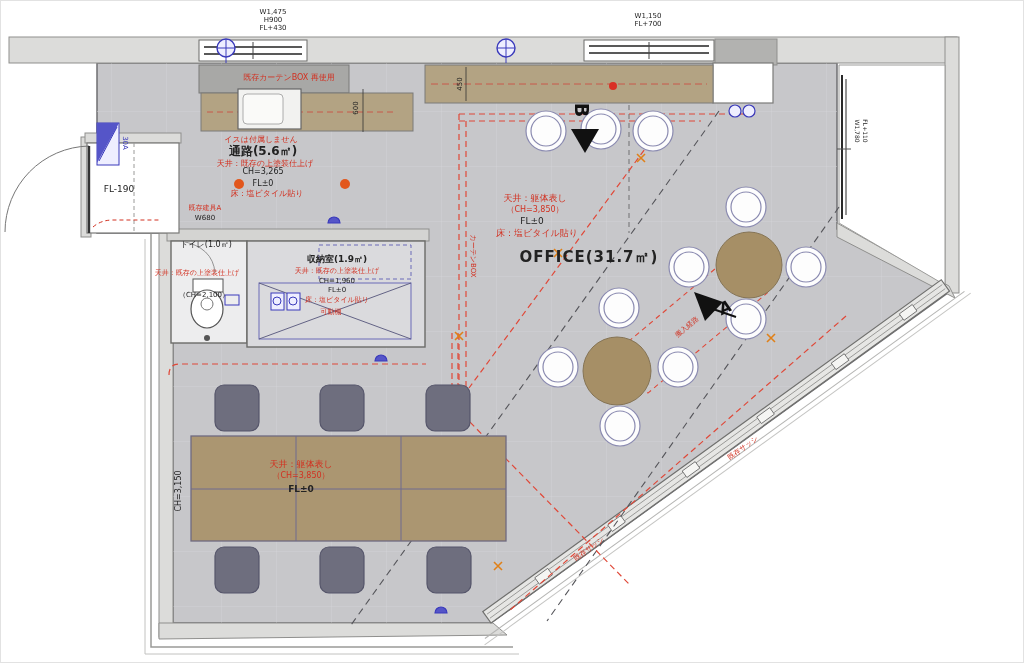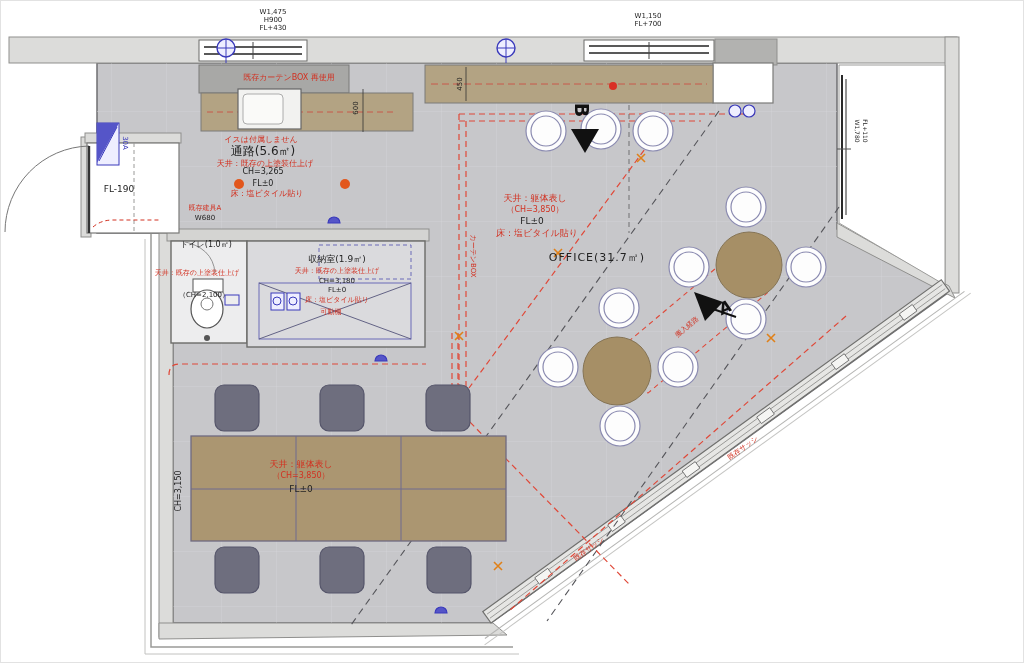--- a/index.html
+++ b/index.html
@@ -11,22 +11,22 @@
   #planSvg{position:absolute;left:0;top:0;}
   .lbl{
     position:absolute;white-space:nowrap;
     transform:translate(-50%,-50%);
     font-family:"DejaVu Sans","Liberation Sans",sans-serif;
     color:#222;line-height:1.15;text-align:center;z-index:5;
   }
   .red{color:#d23020;}
   .blue{color:#3a3abb;}
   .f6{font-size:6px;} .f7{font-size:7px;} .f8{font-size:8px;}
-  .f9{font-size:9px;} .f11{font-size:11px;margin-left:8px;} .f12{font-size:12px;}
-  .bold{font-weight:normal;}
+  .f9{font-size:9px;} .f11{font-size:15px;} .f12{font-size:12px;}
+  .bold{font-weight:bold;}
   .note-box{
     position:absolute;left:658px;top:528px;z-index:6;
     color:#3a3a3a;font-size:22px;font-weight:500;letter-spacing:1px;
     line-height:37px;text-align:left;
   }
   .note-box div{white-space:nowrap;}
   .marker-letter{position:absolute;z-index:6;font-weight:bold;color:#111;}
 </style>
 </head>
 <body>
@@ -295,21 +295,21 @@
 <div class="lbl f7 red" style="left:204px;top:207px;">既存建具A</div>
 <div class="lbl f7" style="left:204px;top:217px;">W680</div>
 <div class="lbl f7 blue" style="left:124px;top:142px;transform:translate(-50%,-50%) rotate(90deg);">30A</div>
 
 <div class="lbl f8" style="left:205px;top:244px;">トイレ(1.0㎡)</div>
 <div class="lbl f7 red" style="left:196px;top:272px;">天井：既存の上塗装仕上げ</div>
 <div class="lbl f7" style="left:203px;top:282px;margin-top:12px;">（CH=2,100）</div>
 
 <div class="lbl f9 bold" style="left:336px;top:258px;">収納室(1.9㎡)</div>
 <div class="lbl f7 red" style="left:336px;top:270px;">天井：既存の上塗装仕上げ</div>
-<div class="lbl f7" style="left:336px;top:280px;">CH=3,180</div>
+<div class="lbl f7" style="left:336px;top:280px;">CH=1,960</div>
 <div class="lbl f7" style="left:336px;top:289px;">FL±0</div>
 <div class="lbl f7 red" style="left:336px;top:299px;">床：塩ビタイル貼り</div>
 <div class="lbl f7 red" style="left:330px;top:311px;">可動棚</div>
 
 <div class="lbl f9 red" style="left:534px;top:197px;">天井：躯体表し</div>
 <div class="lbl f8 red" style="left:534px;top:209px;">（CH=3,850）</div>
 <div class="lbl f9" style="left:531px;top:220px;">FL±0</div>
 <div class="lbl f9 red" style="left:536px;top:232px;">床：塩ビタイル貼り</div>
 <div class="lbl f11 bold" style="left:588px;top:257px;letter-spacing:1px;">OFFICE(31.7㎡)</div>
 

